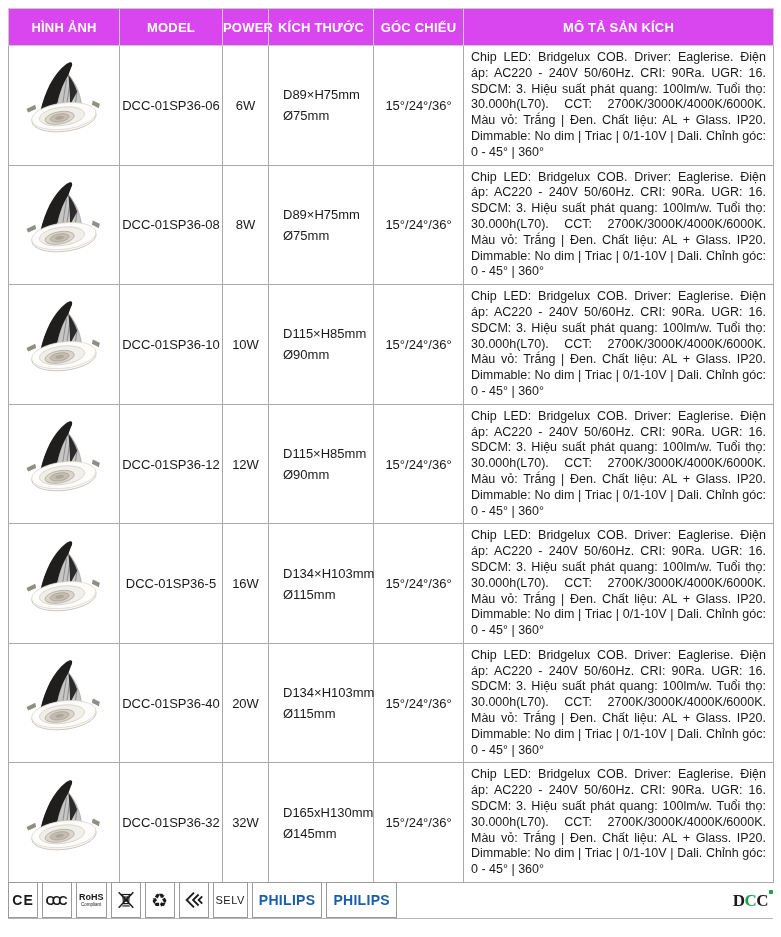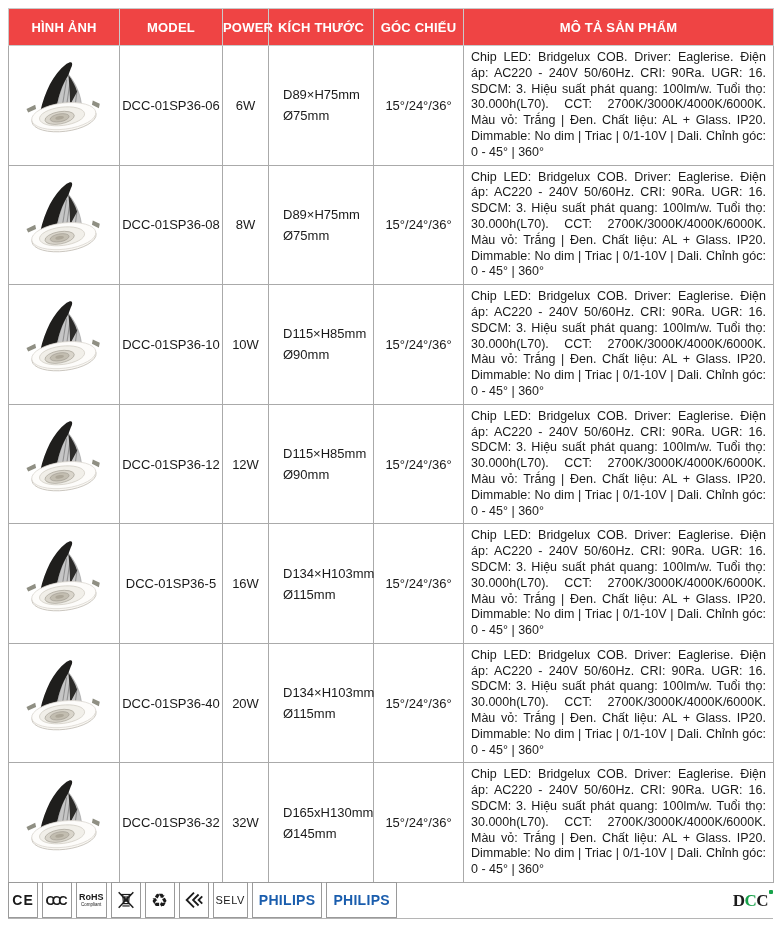--- a/index.html
+++ b/index.html
@@ -17,21 +17,21 @@
     border-collapse: collapse;
     table-layout: fixed;
     width: 765px;
   }
   table.spec td, table.spec th {
     border: 1px solid #aaaaaa;
     vertical-align: middle;
     background: #ffffff;
   }
   table.spec th {
-    background: #ef4444;
+    background: #d946ef;
     color: #ffffff;
     font-weight: bold;
     font-size: 13px;
     height: 37px;
     text-align: center;
     letter-spacing: 0.2px;
     border-color: #c9c9c9;
   }
   table.spec td { height: 112px; }
 
@@ -150,21 +150,21 @@
         <col class="col-angle">
         <col class="col-desc">
     </colgroup>
     <thead>
       <tr>
         <th>HÌNH ẢNH</th>
         <th>MODEL</th>
         <th>POWER</th>
         <th>KÍCH THƯỚC</th>
         <th>GÓC CHIẾU</th>
-        <th>MÔ TẢ SẢN PHẨM</th>
+        <th>MÔ TẢ SẢN KÍCH</th>
       </tr>
     </thead>
     <tbody>
       <tr>
         <td class="cell-img"><svg class="product-img">
               <use href="#downlight"></use>
             </svg></td>
         <td class="cell-model">DCC-01SP36-06</td>
         <td class="cell-power">6W</td>
         <td class="cell-size">

